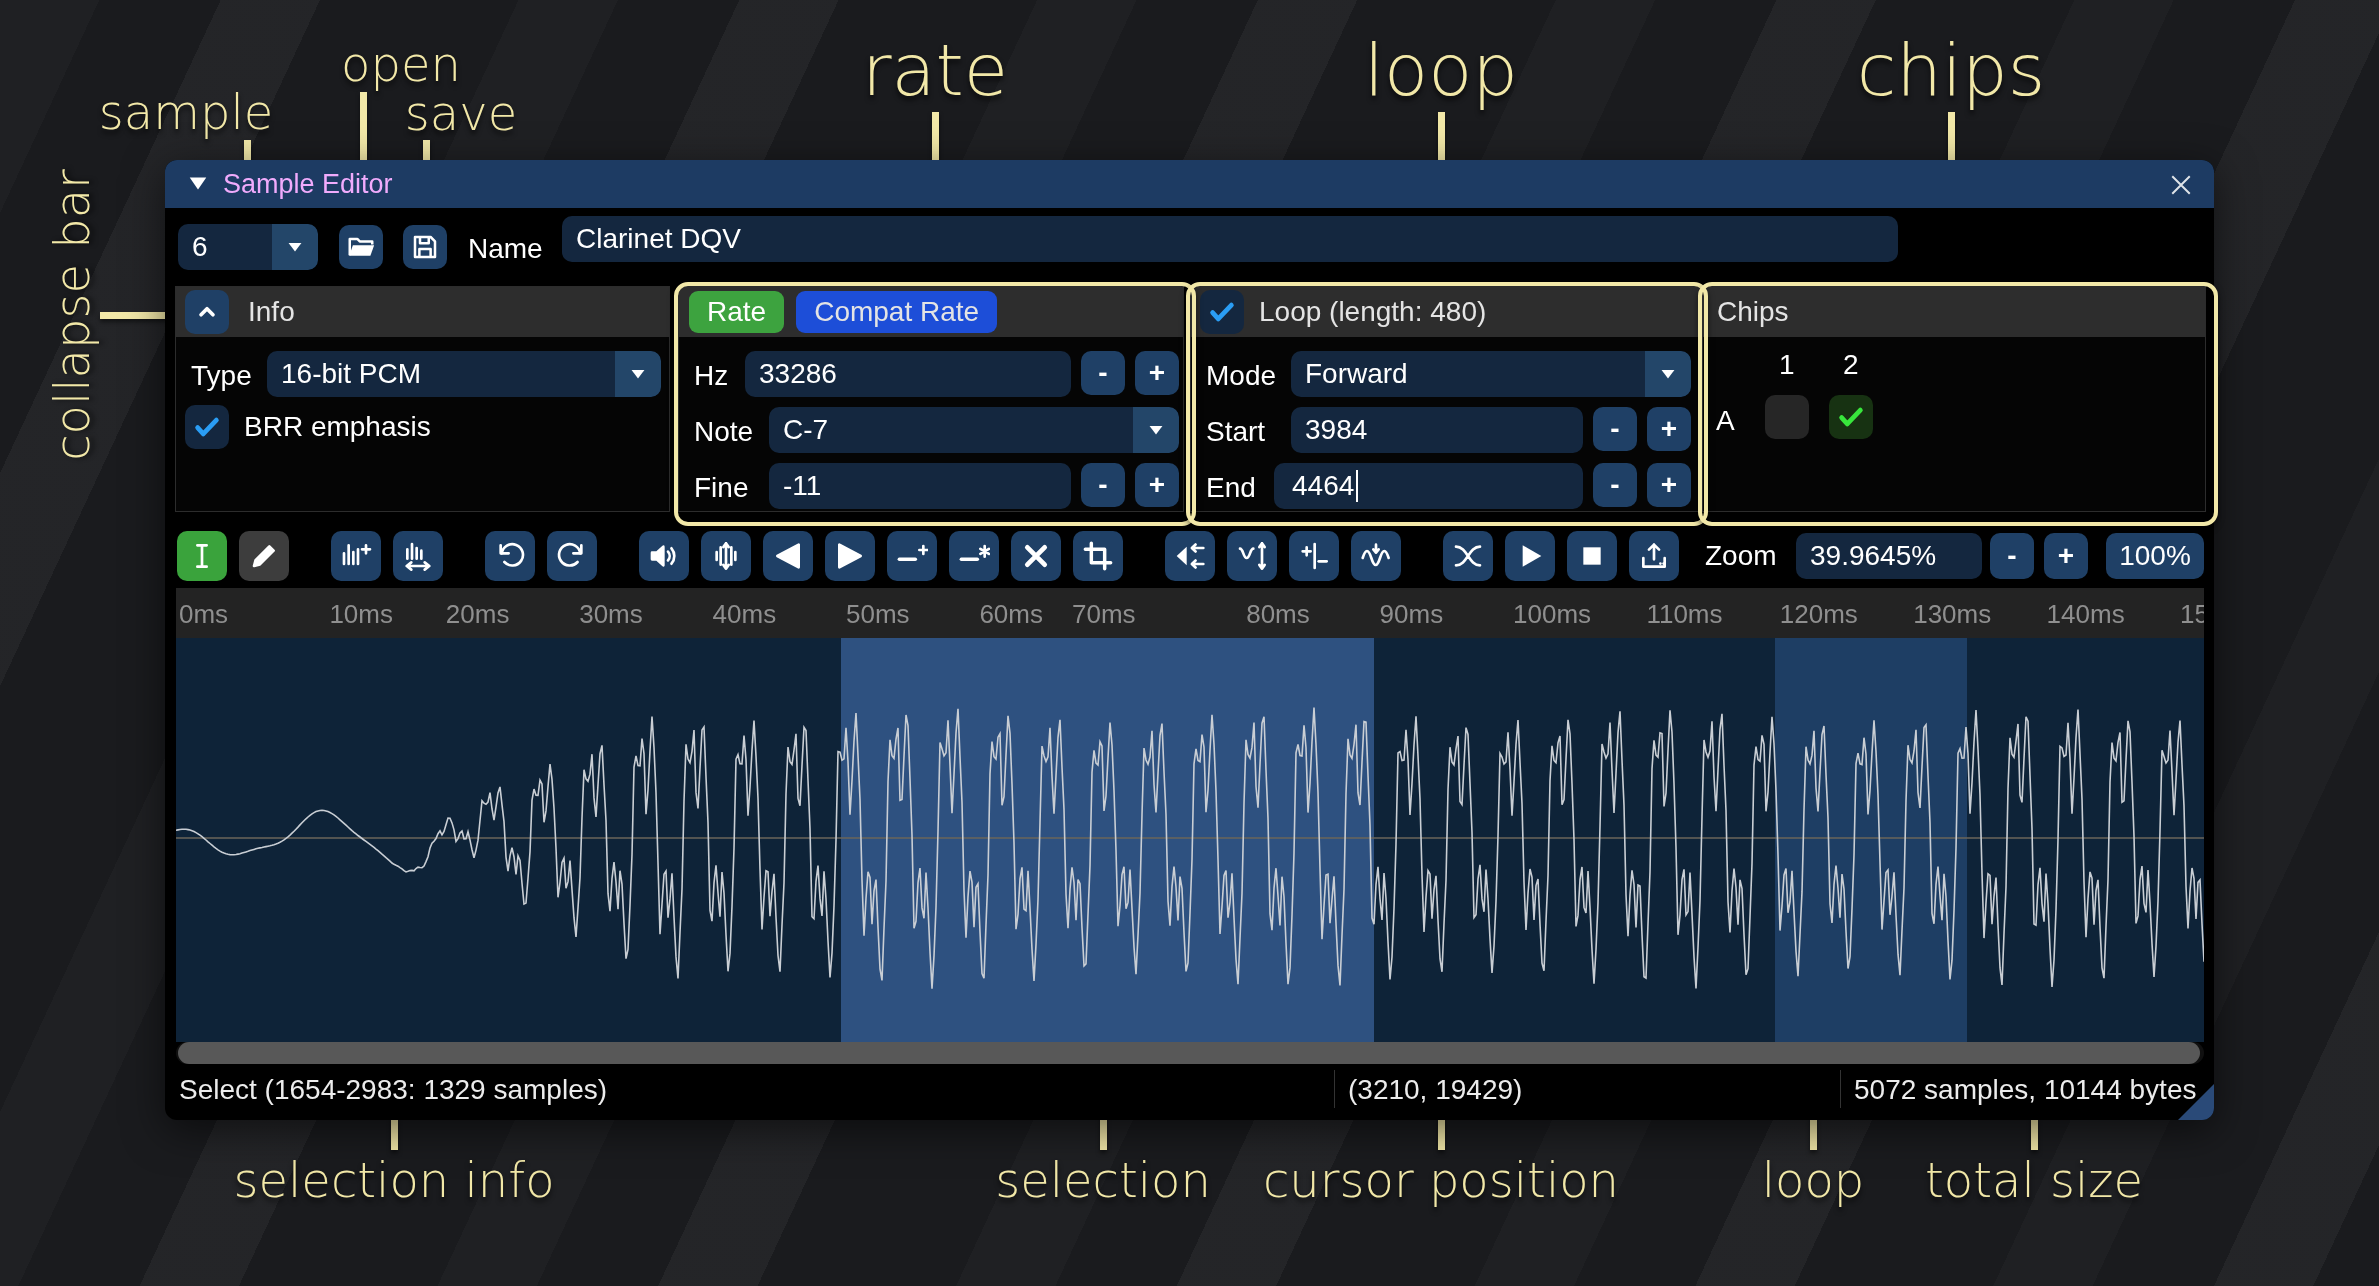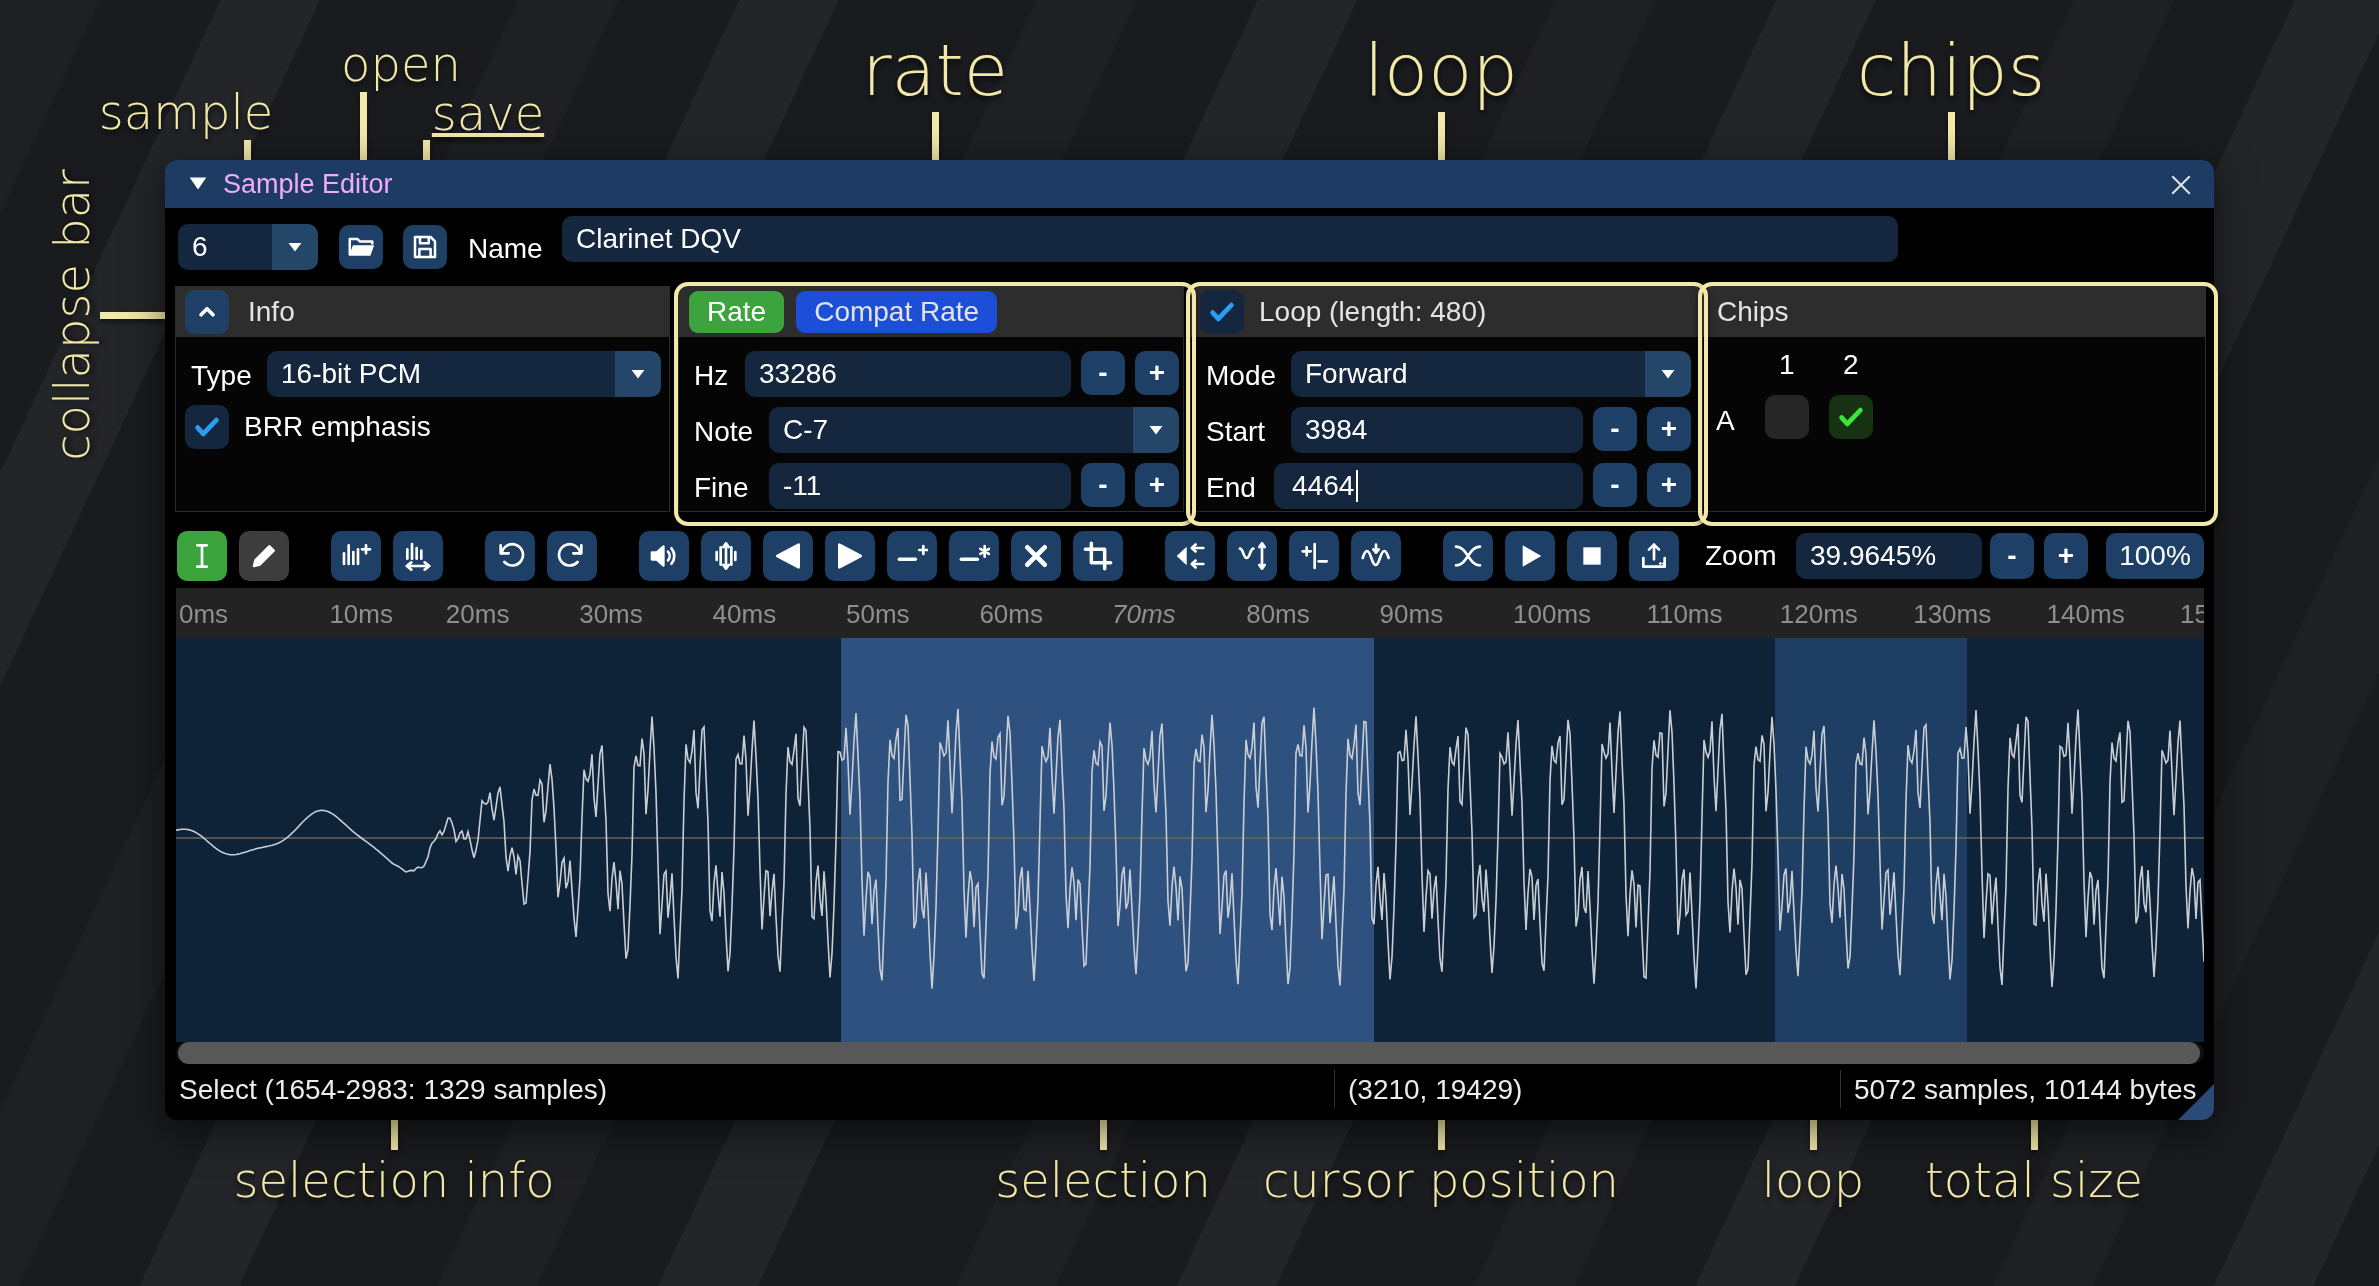--- a/index.html
+++ b/index.html
@@ -71,21 +71,21 @@
   .caret{display:inline-block;width:2px;height:32px;background:#fff;margin-left:2px;}
   svg{display:block;}
 </style>
 </head>
 <body>
 
 <div class="stage">
 
   <div class="ann" style="left:186px;top:84px;">sample</div>
   <div class="ann" style="left:401px;top:36px;">open</div>
-  <div class="ann" style="left:488px;top:85px;text-decoration:underline;">save</div>
+  <div class="ann" style="left:461px;top:85px;">save</div>
   <div class="ann rot" style="left:72px;top:315px;">collapse bar</div>
   <div class="ann big" style="left:935px;top:28px;">rate</div>
   <div class="ann big" style="left:1441px;top:28px;">loop</div>
   <div class="ann big" style="left:1951px;top:28px;">chips</div>
   <div class="ann" style="left:394px;top:1152px;">selection info</div>
   <div class="ann" style="left:1103px;top:1152px;">selection</div>
   <div class="ann" style="left:1441px;top:1152px;">cursor position</div>
   <div class="ann" style="left:1813px;top:1152px;">loop</div>
   <div class="ann" style="left:2034px;top:1152px;">total size</div>
 
@@ -405,21 +405,21 @@
     <div class="sq" style="left:1941px;top:373px;width:98px;height:46px;font-weight:normal;">100%</div>
 
     <div class="timeline" id="timeline">
         <span style="left: 3px;">0ms</span>
         <span style="left: 136.4px; margin-left: 17px;">10ms</span>
         <span style="left: 269.8px;">20ms</span>
         <span style="left: 403.2px;">30ms</span>
         <span style="left: 536.6px;">40ms</span>
         <span style="left: 670px;">50ms</span>
         <span style="left: 803.4px;">60ms</span>
-        <span style="left: 936px; font-style: italic;">70ms</span>
+        <span style="left: 896px;">70ms</span>
         <span style="left: 1070.2px;">80ms</span>
         <span style="left: 1203.6px;">90ms</span>
         <span style="left: 1337px;">100ms</span>
         <span style="left: 1470.4px;">110ms</span>
         <span style="left: 1603.8px;">120ms</span>
         <span style="left: 1737.2px;">130ms</span>
         <span style="left: 1870.6px;">140ms</span>
         <span style="left: 2004px;">150ms</span>
       </div>
 

